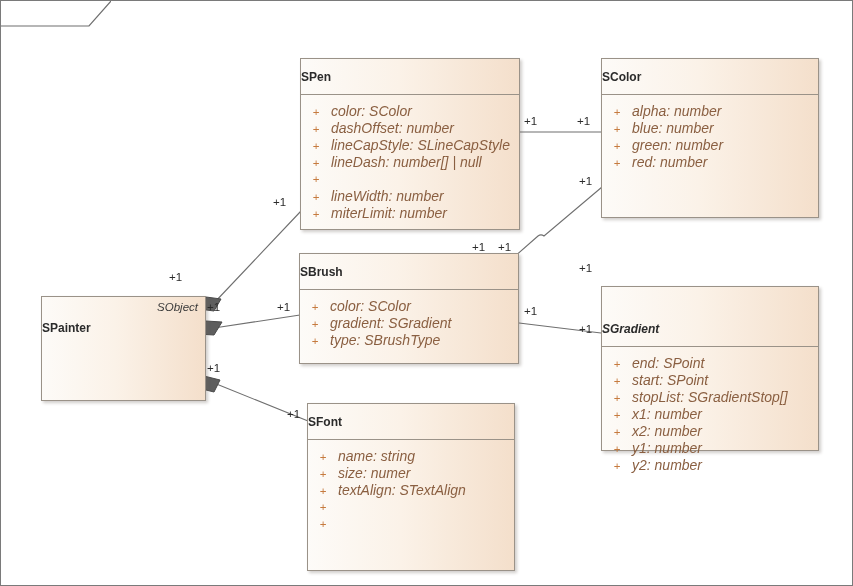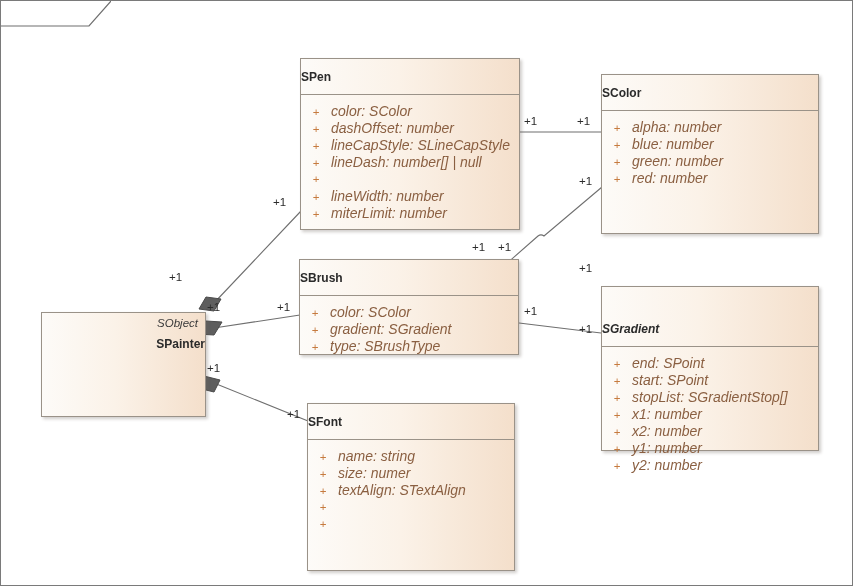--- a/index.html
+++ b/index.html
@@ -111,21 +111,21 @@
     font-size: 11.5px;
     font-style: italic;
     color: #3a3a3a;
     white-space: nowrap;
   }
   #class-spainter .uml-name-centered {
     position: absolute;
     left: 0;
     right: 0;
     top: 24px;
-    text-align: right;
+    text-align: left;
     font-size: 12px;
     font-weight: bold;
     color: #2b2b2b;
   }
 
   
   .mult {
     position: absolute;
     font-size: 11.5px;
     color: #2b2b2b;
@@ -162,21 +162,21 @@
 
     </g>
 
     <g fill="#5e5e5e" stroke="#4a4a4a" stroke-width="1">
       <polygon points="205,296 220,298 213,310 198,308"></polygon>
       <polygon points="205,320 221,321 213,334 197,333"></polygon>
       <polygon points="203,375 219,379 213,391 197,387"></polygon>
     </g>
   </svg>
 
-  <div class="uml-class" id="class-spainter" style="left:40px; top:311px; width:165px; height:105px;padding-left:37px;">
+  <div class="uml-class" id="class-spainter" style="left:40px; top:295px; width:165px; height:105px;padding-left:37px;">
     <div class="uml-stereo">SObject</div>
     <div class="uml-name-centered">SPainter</div>
   </div>
 
   <div class="uml-class" id="class-spen" style="left:299px; top:57px; width:220px; height:172px;">
     <div class="uml-header">SPen</div>
     <div class="uml-attrs">
         <div class="attr-row">
           <span class="attr-vis">+</span>
           <span class="attr-text">color: SColor</span>
@@ -200,21 +200,21 @@
           <span class="attr-vis">+</span>
           <span class="attr-text">lineWidth: number</span>
         </div>
         <div class="attr-row">
           <span class="attr-vis">+</span>
           <span class="attr-text">miterLimit: number</span>
         </div>
       </div>
   </div>
 
-  <div class="uml-class" id="class-scolor" style="left:600px; top:57px; width:218px; height:160px;margin-top:16px;">
+  <div class="uml-class" id="class-scolor" style="left:600px; top:57px; width:218px; height:160px;">
     <div class="uml-header">SColor</div>
     <div class="uml-attrs">
         <div class="attr-row">
           <span class="attr-vis">+</span>
           <span class="attr-text">alpha: number</span>
         </div>
         <div class="attr-row">
           <span class="attr-vis">+</span>
           <span class="attr-text">blue: number</span>
         </div>
@@ -222,21 +222,21 @@
           <span class="attr-vis">+</span>
           <span class="attr-text">green: number</span>
         </div>
         <div class="attr-row">
           <span class="attr-vis">+</span>
           <span class="attr-text">red: number</span>
         </div>
       </div>
   </div>
 
-  <div class="uml-class" id="class-sbrush" style="left:298px; top:258px; width:220px; height:96px;">
+  <div class="uml-class" id="class-sbrush" style="left:298px; top:252px; width:220px; height:111px;">
     <div class="uml-header">SBrush</div>
     <div class="uml-attrs">
         <div class="attr-row">
           <span class="attr-vis">+</span>
           <span class="attr-text">color: SColor</span>
         </div>
         <div class="attr-row">
           <span class="attr-vis">+</span>
           <span class="attr-text">gradient: SGradient</span>
         </div>

